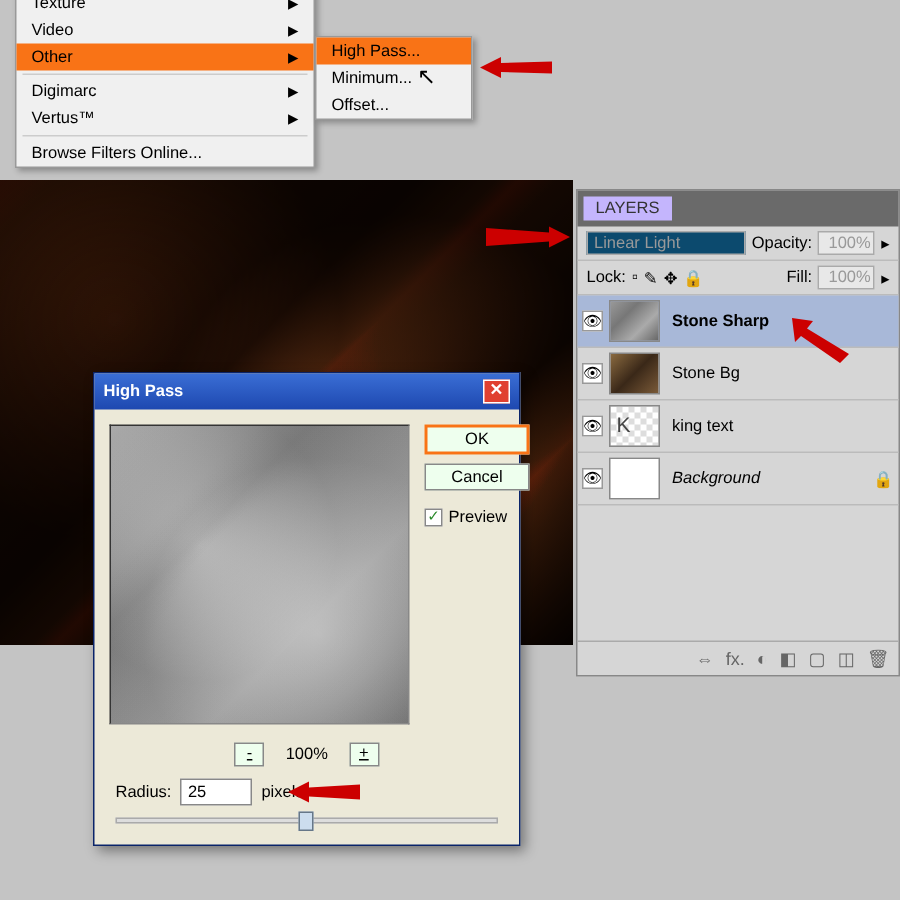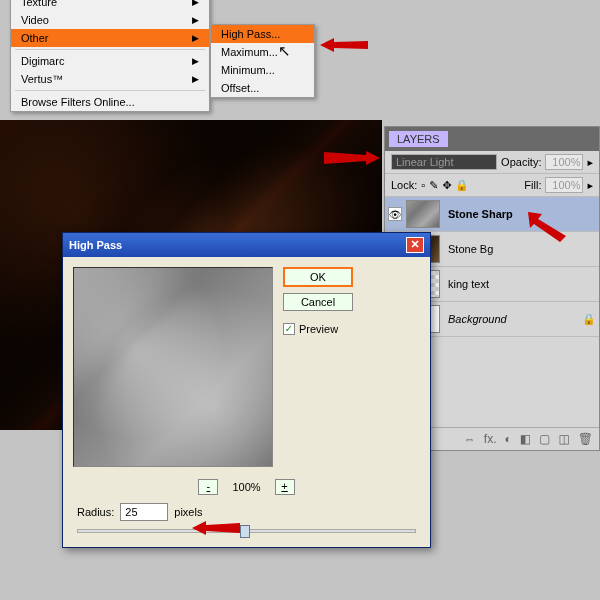--- a/index.html
+++ b/index.html
@@ -21,39 +21,39 @@
       radial-gradient(circle at 70% 60%, #c0a080 0%, #2a1c10 50%),
       linear-gradient(135deg, #8a7050, #3a2818 40%, #92775a 50%, #2a1c10 70%, #a08560 80%, #2a1c10);
     background-blend-mode: overlay, overlay, normal;
   }
 
   
   .layers-panel { position: absolute; right: 0; top: 126px; width: 216px; background: #d6d6d6; border: 1px solid #888; }
   .lp-tab { background: #6a6a6a; color: #ddd; padding: 4px 0; display:flex; }
   .lp-tab span { background:#c4b5fd; color:#333; padding:2px 8px; margin-left:4px; }
   .lp-row { display: flex; align-items: center; padding: 3px 6px; border-bottom: 1px solid #bbb; gap:4px; }
-  .lp-select { flex:1; background:#404040; border:1px solid #aaa; padding:1px 4px; color:#999; }
+  .lp-select { flex:1; background:#0c4a6e; border:1px solid #aaa; padding:1px 4px; color:#999; }
   .lp-input { width:38px; background:#e8e8e8; border:1px solid #aaa; padding:1px 2px; text-align:right; color:#999; }
   .layer { display:flex; align-items:center; padding:3px; border-bottom:1px solid #bbb; gap:4px; }
   .layer.sel { background:#a8b8d8; }
   .eye { width:14px; height:14px; border:1px solid #999; background:#fff; display:flex; align-items:center; justify-content:center; font-size:10px; }
   .thumb { width:34px; height:28px; border:1px solid #888; }
   .thumb.stone-sharp { background: linear-gradient(135deg,#999,#777,#aaa,#666); }
   .thumb.stone-bg { background: linear-gradient(135deg,#8a6a40,#3a2818,#7a5a38); }
   .thumb.king { background: repeating-conic-gradient(#ddd 0 25%, #fff 0 50%) 0 0/8px 8px; position:relative; }
   .thumb.king::after { content:"K"; position:absolute; left:4px; top:4px; font-size:14px; color:#444; }
   .thumb.bg { background:#fff; }
   .layer-name { flex:1; padding-left:4px; }
   .layer-name.bold { font-weight:bold; }
   .layer-name.italic { font-style:italic; }
   .lp-foot { display:flex; justify-content:flex-end; gap:8px; padding:4px 6px; border-top:1px solid #aaa; color:#666; margin-top:90px; }
   .lp-foot span { font-size:12px; }
 
   
-  .dialog { position: absolute; left: 62px; top: 232px; width: 369px; background: #ece9d8; border: 1px solid #0a246a; box-shadow: 3px 3px 8px rgba(0,0,0,.4); }
+  .dialog { position: absolute; left: 62px; top: 248px; width: 285px; background: #ece9d8; border: 1px solid #0a246a; box-shadow: 3px 3px 8px rgba(0,0,0,.4); }
   .titlebar { background: linear-gradient(#3a6ed5,#1e48b0); color:#fff; padding:4px 6px; display:flex; justify-content:space-between; align-items:center; font-weight:bold; }
   .closebtn { width:18px; height:16px; background:#e04030; color:#fff; text-align:center; border:1px solid #fff; line-height:13px; font-weight:bold; }
   .dialog-body { display:flex; padding:10px; gap:10px; }
   .preview-box { width:200px; height:200px; border:1px inset #888;
     background:
       radial-gradient(circle at 30% 40%, #b8b8b8 0%, #888 50%),
       radial-gradient(circle at 70% 70%, #aaa 0%, #777 60%),
       linear-gradient(135deg,#aaa,#7a7a7a,#9a9a9a,#6a6a6a);
     background-blend-mode: overlay, overlay, normal;
   }
@@ -105,23 +105,20 @@
   <div class="menu-item">
       <span>Browse Filters Online...</span>
     </div>
 </div>
 
 <div class="menu menu-col2">
   <div class="menu-item hl">
       <span>High Pass...</span>
     </div>
   <div class="menu-item">
-      <span>Maximum...</span>
-    </div>
-  <div class="menu-item">
       <span>Minimum...</span>
     </div>
   <div class="menu-item">
       <span>Offset...</span>
     </div>
 </div>
 <div style="position:absolute; left:278px; top:42px; font-size:15px; color:#000;">↖</div>
 
 <div class="layers-panel">
   <div class="lp-tab">

